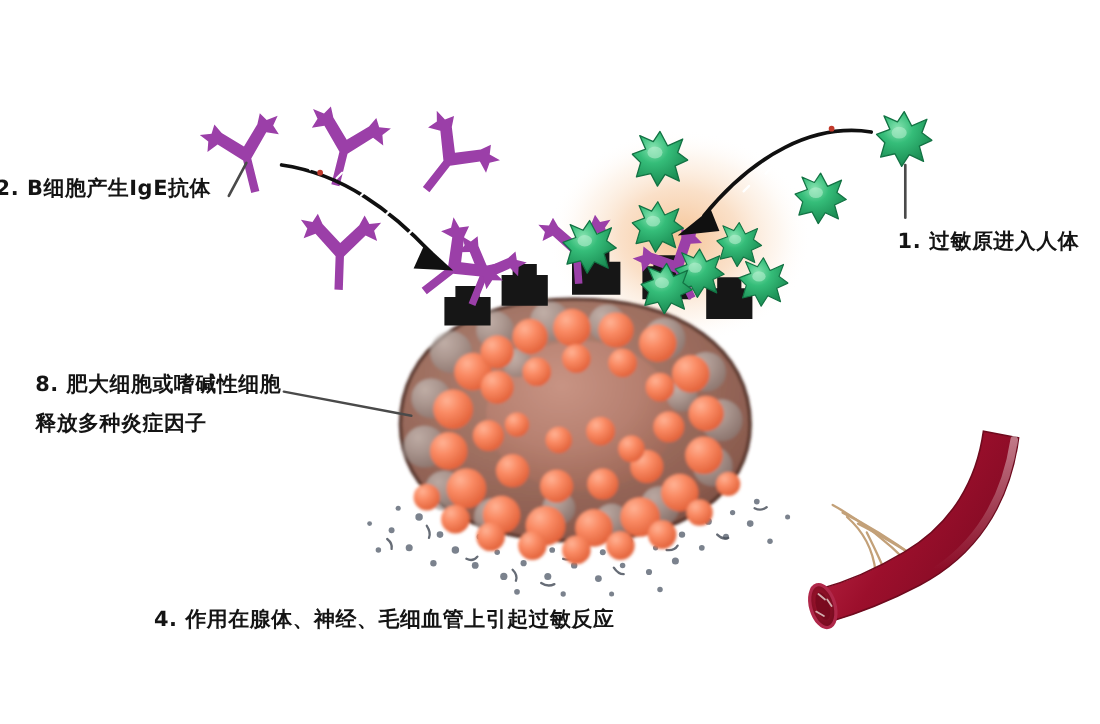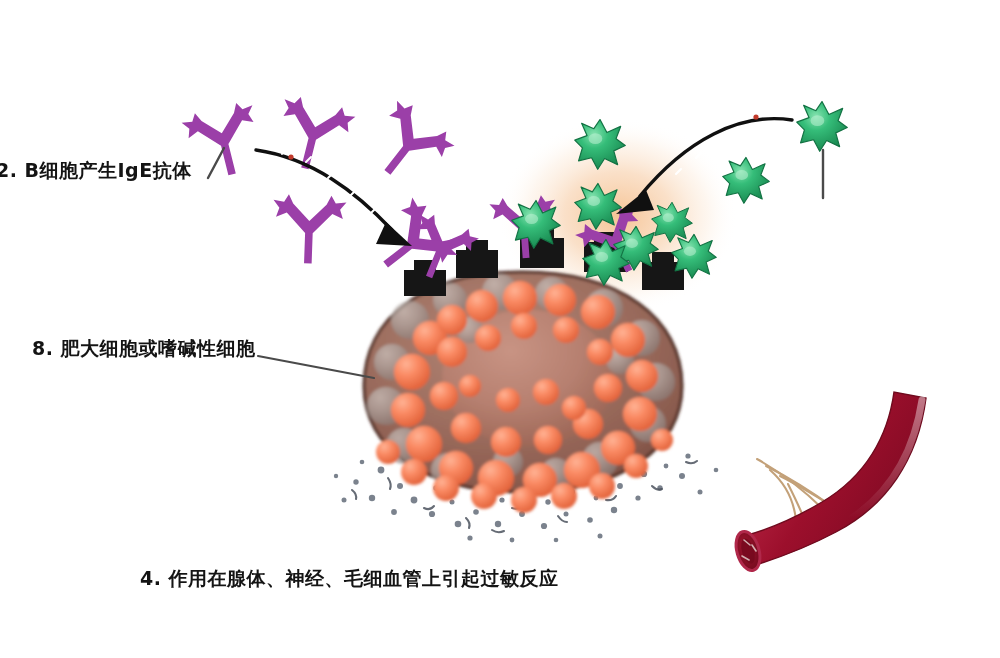--- a/index.html
+++ b/index.html
@@ -16,21 +16,21 @@
     font-weight:700;
     letter-spacing:.5px;
     white-space:nowrap;
     font-family:"DejaVu Sans","Liberation Sans",sans-serif;
   }
   .lbl.sz{font-size:19px;}
   #label-1{left:816px;top:206px;}
   #label-2{left:-4px;top:158px;}
   #label-3a{left:32px;top:336px;}
   #label-3b{left:32px;top:372px;}
-  #label-4{left:140px;top:550px;margin-top:16px;}
+  #label-4{left:140px;top:550px;}
   svg{position:absolute;left:0;top:0;}
   .hidden-txt{position:absolute;opacity:0;pointer-events:none;}
 </style>
 </head>
 <body>
 
 <div id="stage">
 
   <svg width="1000" height="658" viewBox="0 0 1000 658" xmlns="http://www.w3.org/2000/svg">
     <defs>
@@ -338,21 +338,23 @@
       <ellipse cx="748" cy="551" rx="6" ry="13" transform="rotate(-16 748 551)" fill="#74091d" opacity="0.85"></ellipse>
       <g stroke="#e8d8d4" stroke-width="1.6" opacity="0.8" stroke-linecap="round">
         <path d="M 744 540 l 6 5"></path>
         <path d="M 742 556 l 7 4"></path>
         <path d="M 752 545 l 4 6"></path>
       </g>
     </g>
 
   </svg>
 
+  <div class="lbl sz" id="label-1">1. 过敏原进入人体</div>
 
   <div class="lbl sz" id="label-2">2. B细胞产生IgE抗体</div>
 
   <div class="lbl sz" id="label-3a">8. 肥大细胞或嗜碱性细胞</div>
+  <div class="lbl sz" id="label-3b">释放多种炎症因子</div>
 
   <div class="lbl sz" id="label-4">4. 作用在腺体、神经、毛细血管上引起过敏反应</div>
 
   <div class="hidden-txt">过敏反应机制示意图</div>
 </div>
 
 </body></html>

